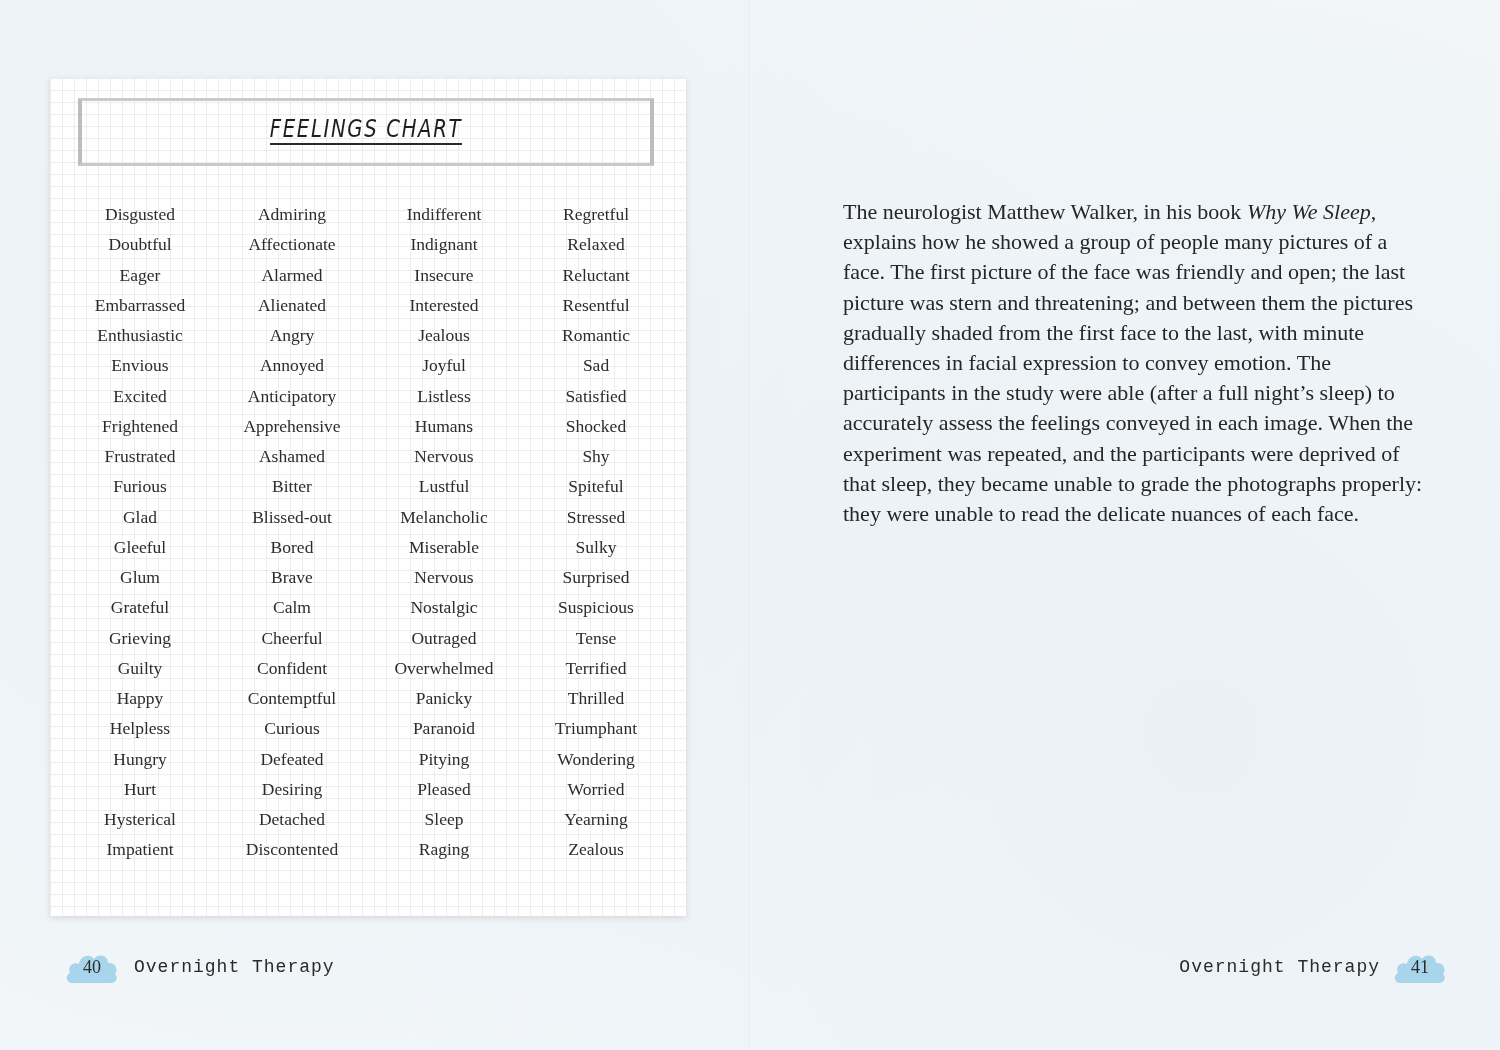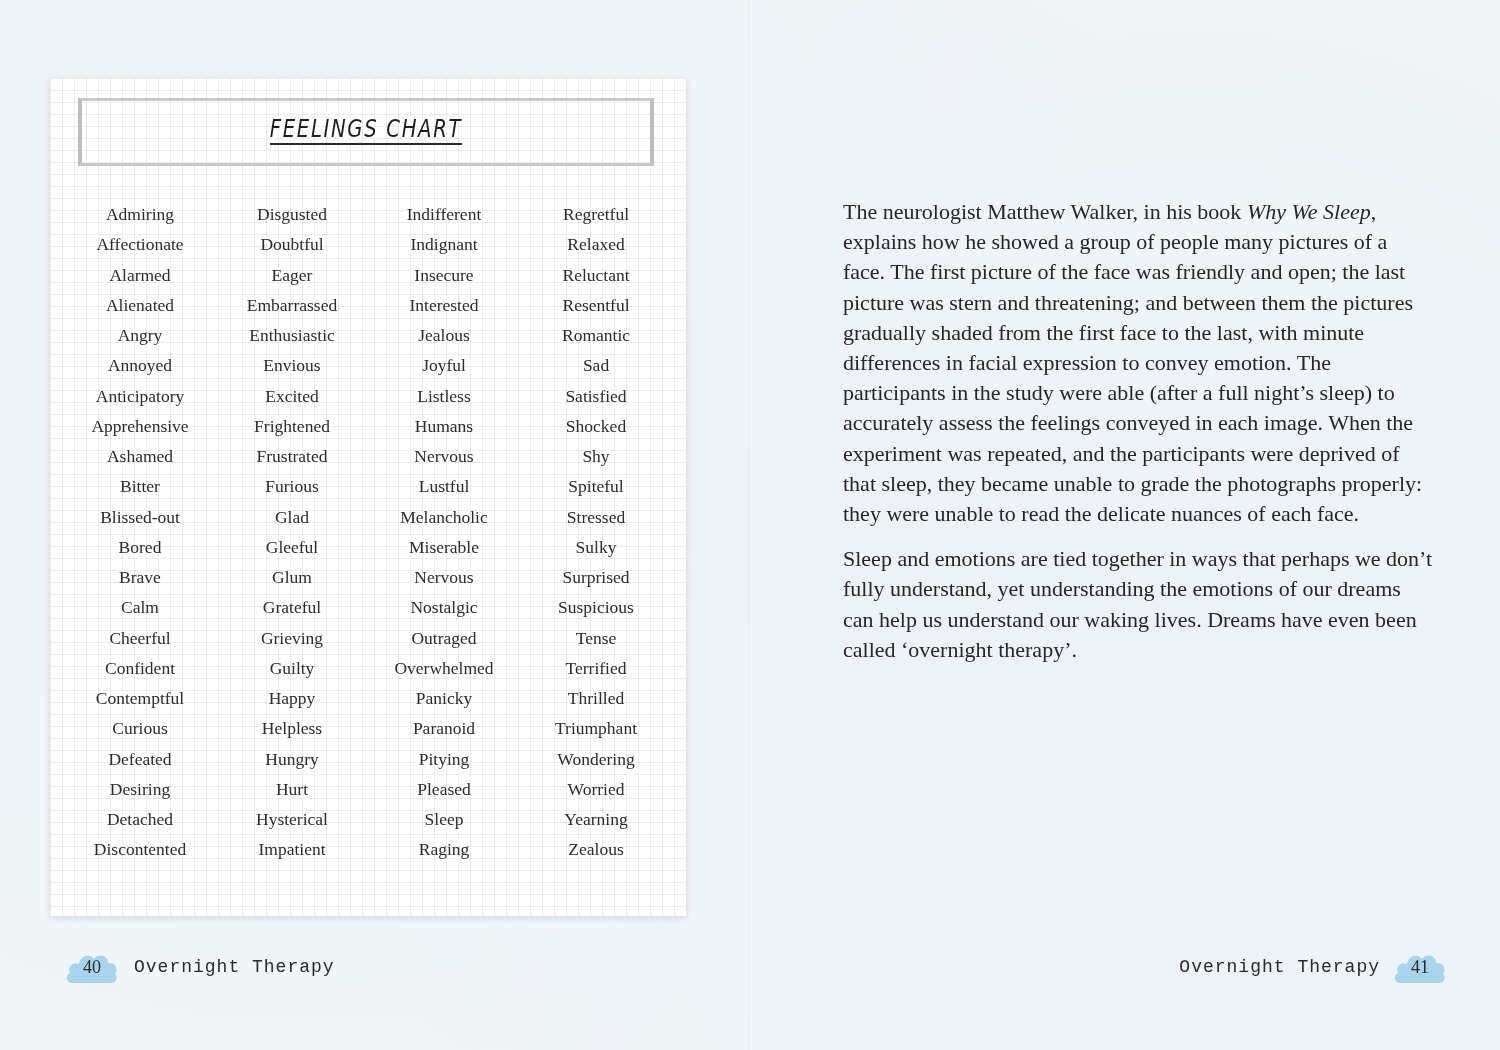--- a/index.html
+++ b/index.html
@@ -146,20 +146,44 @@
 <div class="spread">
 
   <div class="page page-left">
     <div class="chart-card">
       <div class="title-box">
         <div class="chart-title">
           <span>FEELINGS CHART</span>
         </div>
       </div>
       <div class="feelings-grid">
+        <div class="feelings-col">
+            <div class="feeling">Disgusted</div>
+            <div class="feeling">Doubtful</div>
+            <div class="feeling">Eager</div>
+            <div class="feeling">Embarrassed</div>
+            <div class="feeling">Enthusiastic</div>
+            <div class="feeling">Envious</div>
+            <div class="feeling">Excited</div>
+            <div class="feeling">Frightened</div>
+            <div class="feeling">Frustrated</div>
+            <div class="feeling">Furious</div>
+            <div class="feeling">Glad</div>
+            <div class="feeling">Gleeful</div>
+            <div class="feeling">Glum</div>
+            <div class="feeling">Grateful</div>
+            <div class="feeling">Grieving</div>
+            <div class="feeling">Guilty</div>
+            <div class="feeling">Happy</div>
+            <div class="feeling">Helpless</div>
+            <div class="feeling">Hungry</div>
+            <div class="feeling">Hurt</div>
+            <div class="feeling">Hysterical</div>
+            <div class="feeling">Impatient</div>
+          </div>
         <div class="feelings-col">
             <div class="feeling">Admiring</div>
             <div class="feeling">Affectionate</div>
             <div class="feeling">Alarmed</div>
             <div class="feeling">Alienated</div>
             <div class="feeling">Angry</div>
             <div class="feeling">Annoyed</div>
             <div class="feeling">Anticipatory</div>
             <div class="feeling">Apprehensive</div>
             <div class="feeling">Ashamed</div>
@@ -171,44 +195,20 @@
             <div class="feeling">Cheerful</div>
             <div class="feeling">Confident</div>
             <div class="feeling">Contemptful</div>
             <div class="feeling">Curious</div>
             <div class="feeling">Defeated</div>
             <div class="feeling">Desiring</div>
             <div class="feeling">Detached</div>
             <div class="feeling">Discontented</div>
           </div>
         <div class="feelings-col">
-            <div class="feeling">Disgusted</div>
-            <div class="feeling">Doubtful</div>
-            <div class="feeling">Eager</div>
-            <div class="feeling">Embarrassed</div>
-            <div class="feeling">Enthusiastic</div>
-            <div class="feeling">Envious</div>
-            <div class="feeling">Excited</div>
-            <div class="feeling">Frightened</div>
-            <div class="feeling">Frustrated</div>
-            <div class="feeling">Furious</div>
-            <div class="feeling">Glad</div>
-            <div class="feeling">Gleeful</div>
-            <div class="feeling">Glum</div>
-            <div class="feeling">Grateful</div>
-            <div class="feeling">Grieving</div>
-            <div class="feeling">Guilty</div>
-            <div class="feeling">Happy</div>
-            <div class="feeling">Helpless</div>
-            <div class="feeling">Hungry</div>
-            <div class="feeling">Hurt</div>
-            <div class="feeling">Hysterical</div>
-            <div class="feeling">Impatient</div>
-          </div>
-        <div class="feelings-col">
             <div class="feeling">Indifferent</div>
             <div class="feeling">Indignant</div>
             <div class="feeling">Insecure</div>
             <div class="feeling">Interested</div>
             <div class="feeling">Jealous</div>
             <div class="feeling">Joyful</div>
             <div class="feeling">Listless</div>
             <div class="feeling">Humans</div>
             <div class="feeling">Nervous</div>
             <div class="feeling">Lustful</div>
@@ -261,21 +261,20 @@
       </div>
       <span class="running-title">Overnight Therapy</span>
     </div>
   </div>
 
   <div class="spine"></div>
 
   <div class="page page-right">
     <div class="body-text">
       <p><span>The neurologist Matthew Walker, in his book </span><em>Why We Sleep</em><span>, explains how he showed a group of people many pictures of a face. The first picture of the face was friendly and open; the last picture was stern and threatening; and between them the pictures gradually shaded from the first face to the last, with minute differences in facial expression to convey emotion. The participants in the study were able (after a full night’s sleep) to accurately assess the feelings conveyed in each image. When the experiment was repeated, and the participants were deprived of that sleep, they became unable to grade the photographs properly: they were unable to read the delicate nuances of each face.</span></p>
-      <p>Sleep and emotions are tied together in ways that perhaps we don’t fully understand, yet understanding the emotions of our dreams can help us understand our waking lives. Dreams have even been called ‘overnight therapy’.</p>
     </div>
 
     <div class="footer footer-right">
       <span class="running-title">Overnight Therapy</span>
       <div class="cloud">
         <svg width="56" height="40" viewBox="0 0 56 40">
           <path d="M8 36 C2 36 1 28 6 26 C3 20 9 14 15 17 C16 9 26 6 30 12 C34 6 44 8 44 16 C51 15 55 22 51 27 C55 30 52 37 46 36 Z" fill="#a8d4ec"></path>
         </svg>
         <span class="page-num">41</span>
       </div>

